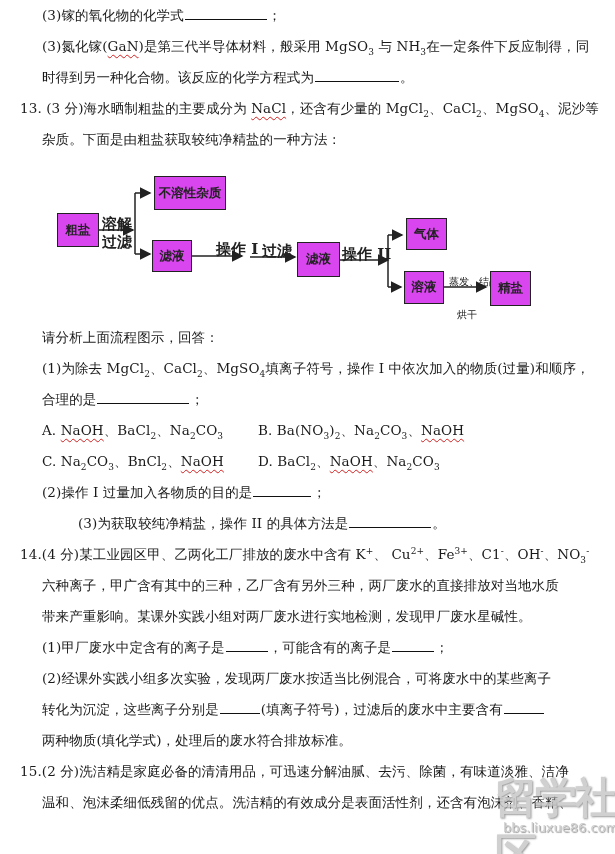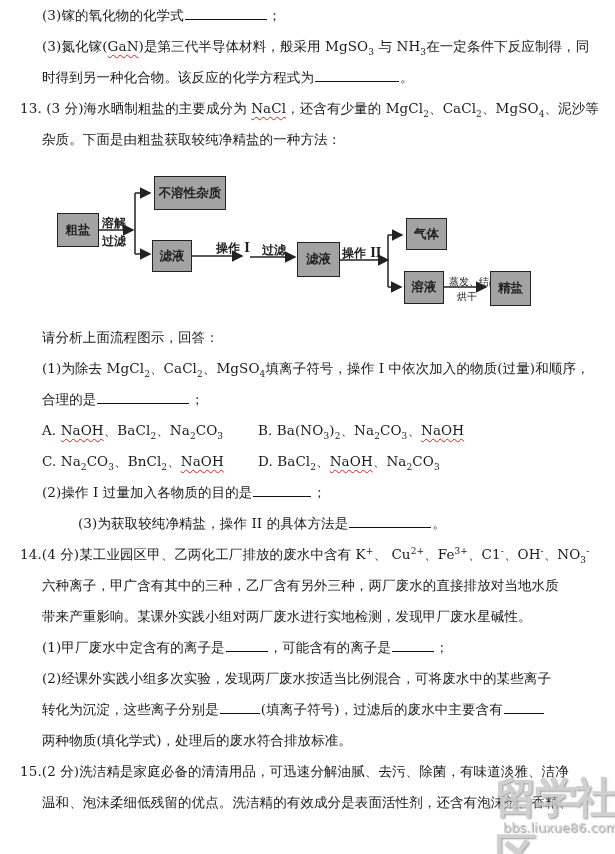--- a/index.html
+++ b/index.html
@@ -3,24 +3,24 @@
 <meta charset="utf-8">
 <style>
   html, body { margin: 0; padding: 0; background: #ffffff; }
   body { width: 615px; height: 854px; position: relative; overflow: hidden;
          font-family: "DejaVu Serif", "Liberation Serif", serif; color: #1a1a1a; }
   .line { position: absolute; white-space: nowrap; font-size: 13.5px; line-height: 18px; letter-spacing: 0.1px; }
   .blank { display: inline-block; border-bottom: 1px solid #111; height: 13px; vertical-align: baseline; margin: 0 1px; }
   .wavy { text-decoration: underline wavy #d02020; text-decoration-thickness: 1px; text-underline-offset: 3px; }
   sub, sup { font-size: 9px; line-height: 0; }
   .diagram { position: absolute; left: 0; top: 160px; width: 615px; height: 160px; }
-  .box { position: absolute; border: 1.5px solid #222; background: #a3a3a3; font-size: 12.5px;
+  .box { position: absolute; border: 1.5px solid #222; background: #d946ef; font-size: 12.5px;
          display: flex; align-items: center; justify-content: center; font-weight: bold; color: #222;
          font-family: "DejaVu Serif", serif; }
-  .lbl { position: absolute; font-size: 12px; color: #222; white-space: nowrap; font-weight: bold; font-family: "DejaVu Serif", serif; }
+  .lbl { position: absolute; font-size: 15px; color: #222; white-space: nowrap; font-weight: bold; font-family: "DejaVu Serif", serif; }
   .lbl.small { font-size: 10px; font-weight: normal; }
   .watermark { position: absolute; left: 495px; top: 770px; width: 120px; height: 84px; }
   .wm-big { position: absolute; left: 0; top: 0; font-size: 42px; font-weight: bold; color: #c8c8c8;
             font-family: "DejaVu Sans", sans-serif; letter-spacing: -2px; opacity: 0.85;
             text-shadow: 1px 1px 2px #888; }
   .wm-small { position: absolute; left: 8px; top: 50px; font-size: 13px; color: #cfcfcf;
               font-family: "DejaVu Sans", sans-serif; text-shadow: 1px 1px 1px #999; }
 </style>
 </head>
 <body>
@@ -85,21 +85,21 @@
       <span>滤液</span>
     </div>
   <div class="lbl" style="left:342px; top:85px;">操作 II</div>
   <div class="box" style="left:406px; top:58px; width:39px; height:30px;">
       <span>气体</span>
     </div>
   <div class="box" style="left:404px; top:111px; width:38px; height:31px;">
       <span>溶液</span>
     </div>
   <div class="lbl small" style="left:449px; top:115px;">蒸发、结晶</div>
-  <div class="lbl small" style="left:457px; top:130px;">烘干</div>
+  <div class="lbl small" style="left:457px; top:148px;">烘干</div>
   <div class="box" style="left:490px; top:111px; width:39px; height:33px;">
       <span>精盐</span>
     </div>
 </div>
 
 <div class="line" style="left:42px; top:328px;">
   <span>请分析上面流程图示，回答：</span>
 </div>
 <div class="line" style="left:42px; top:359px;">
   <span>(1)为除去 MgCl</span><sub>2</sub><span>、CaCl</span><sub>2</sub><span>、MgSO</span><sub>4</sub><span>填离子符号，操作 I 中依次加入的物质(过量)和顺序，</span>

